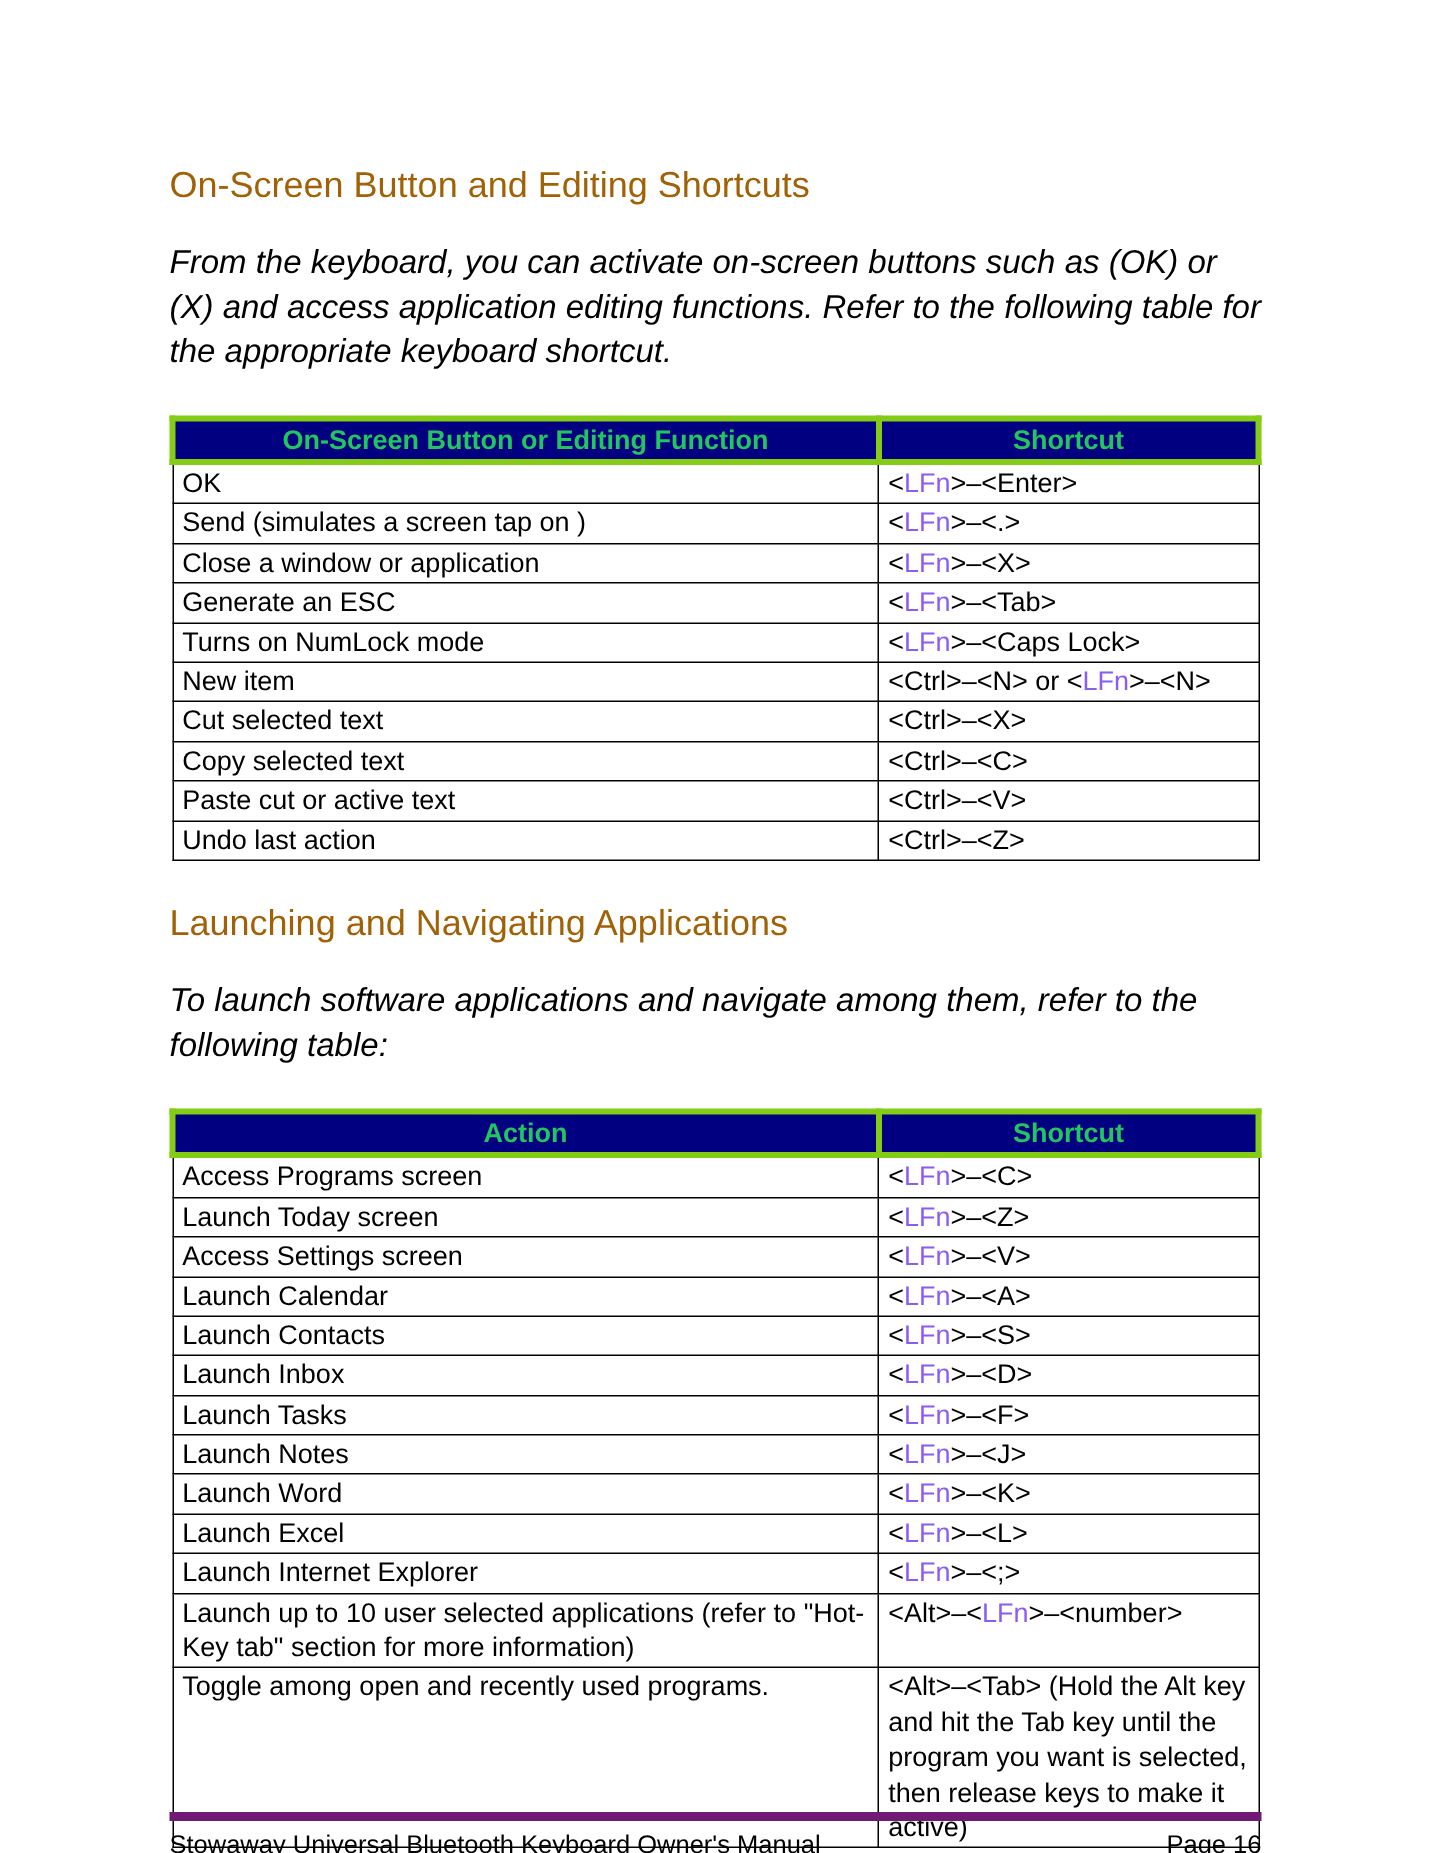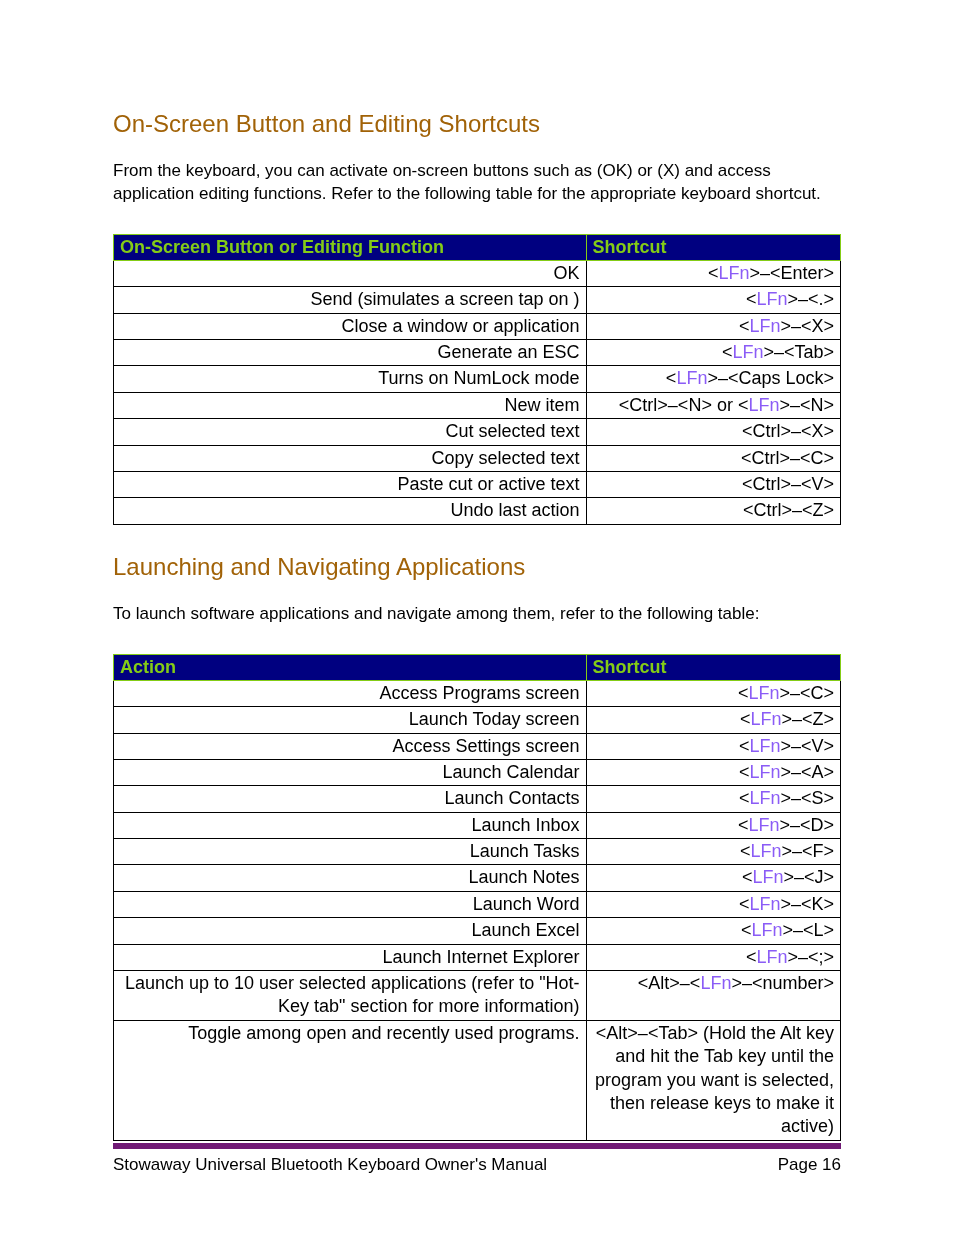--- a/index.html
+++ b/index.html
@@ -16,45 +16,45 @@
     min-height: 1235px;
     position: relative;
   }
   h2 {
     font-size: 24px;
     font-weight: normal;
     margin: 0 0 22px 0;
     color: #a16207;
   }
   p.intro {
-    font-size: 17px;
+    font-size: 22px;
     line-height: 1.35;
     margin: 0 0 28px 0;
+    font-style: italic;
   }
   table {
     border-collapse: collapse;
     width: 100%;
     margin-bottom: 28px;
   }
   th {
     background: #000080;
-    color: #84cc16;
+    color: #22c55e;
     font-weight: bold;
     font-size: 18px;
     padding: 2px 6px;
-    border: 1px solid #84cc16;
-    text-align: left;
+    border: 4px solid #84cc16;
+    text-align: center;
   }
   td {
     border: 1px solid #000;
     font-size: 18px;
     padding: 1px 6px;
     vertical-align: top;
     line-height: 1.3;
-    text-align: right;
   }
   td.col1 { width: 65%; }
   td.col2 { width: 35%; }
   .lfn {
     color: #8b5cf6;
     font-weight: normal;
   }
   .footer {
     position: absolute;
     bottom: 60px;

